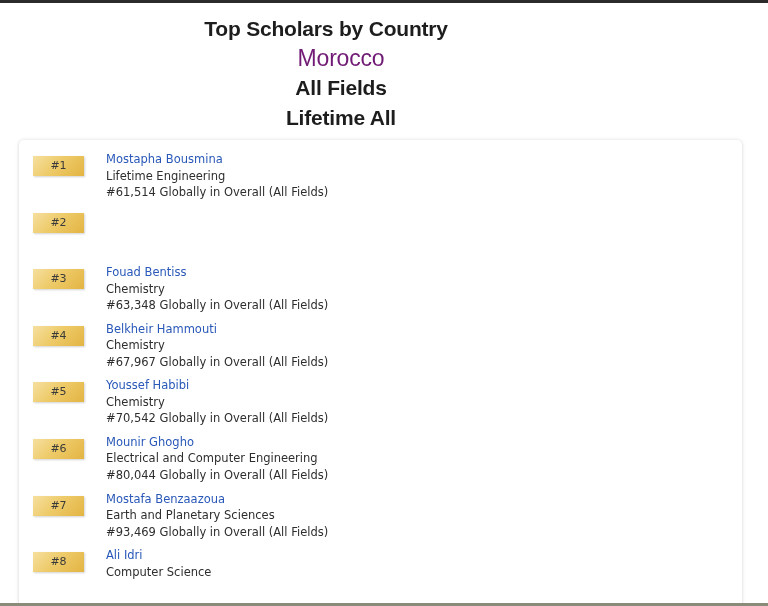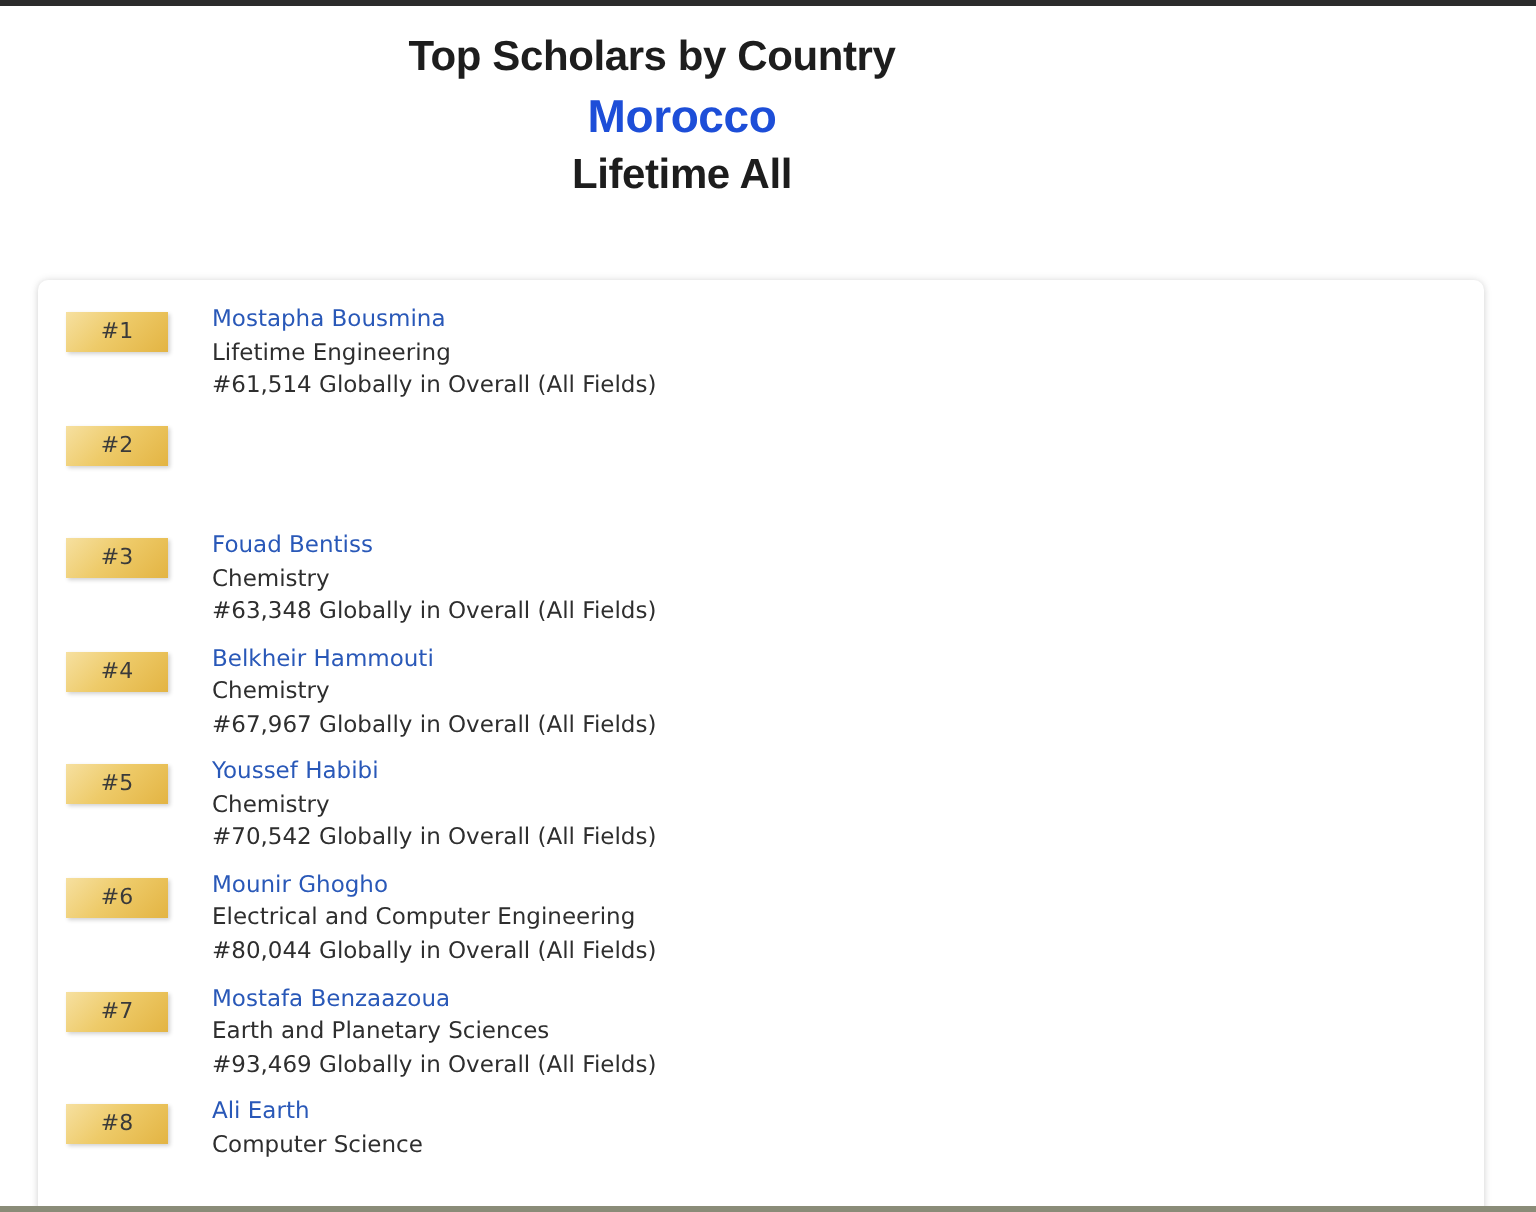--- a/index.html
+++ b/index.html
@@ -38,22 +38,22 @@
       font-weight: 600;
       color: #1d1d1d;
       font-size: 21px;
       line-height: 30px;
       letter-spacing: -0.2px;
     }
     .header .title {
       margin-left: -30px;
     }
     .header .country {
-      color: #1d4ed8;
-      font-weight: 700;
+      color: #701a75;
+      font-weight: 400;
       font-size: 23px;
       line-height: 29px;
     }
     .card {
       position: absolute;
       left: 19px; top: 140px;
       width: 723px; height: 470px;
       background: #ffffff;
       border-radius: 5px;
       box-shadow: 0 0 4px rgba(0,0,0,0.12), 0 1px 3px rgba(0,0,0,0.08);
@@ -100,20 +100,21 @@
     }
   </style>
 </head>
 <body>
 
 <div class="top-bar"></div>
 
 <div class="header">
   <span class="line title">Top Scholars by Country</span>
   <span class="line country">Morocco</span>
+  <span class="line">All Fields</span>
   <span class="line">Lifetime All</span>
 </div>
 
 <div class="card">
   <div class="list">
 
     <div class="row">
       <div class="badge">#1</div>
       <div class="info">
         <a class="name">Mostapha Bousmina</a>
@@ -167,21 +168,21 @@
       <div class="info">
         <a class="name">Mostafa Benzaazoua</a>
         <span class="field">Earth and Planetary Sciences</span>
         <span class="rank">#93,469 Globally in Overall (All Fields)</span>
       </div>
     </div>
 
     <div class="row">
       <div class="badge">#8</div>
       <div class="info">
-        <a class="name">Ali Earth</a>
+        <a class="name">Ali Idri</a>
         <span class="field">Computer Science</span>
       </div>
     </div>
 
   </div>
 </div>
 
 <div class="bottom-bar"></div>
 
 </body></html>

